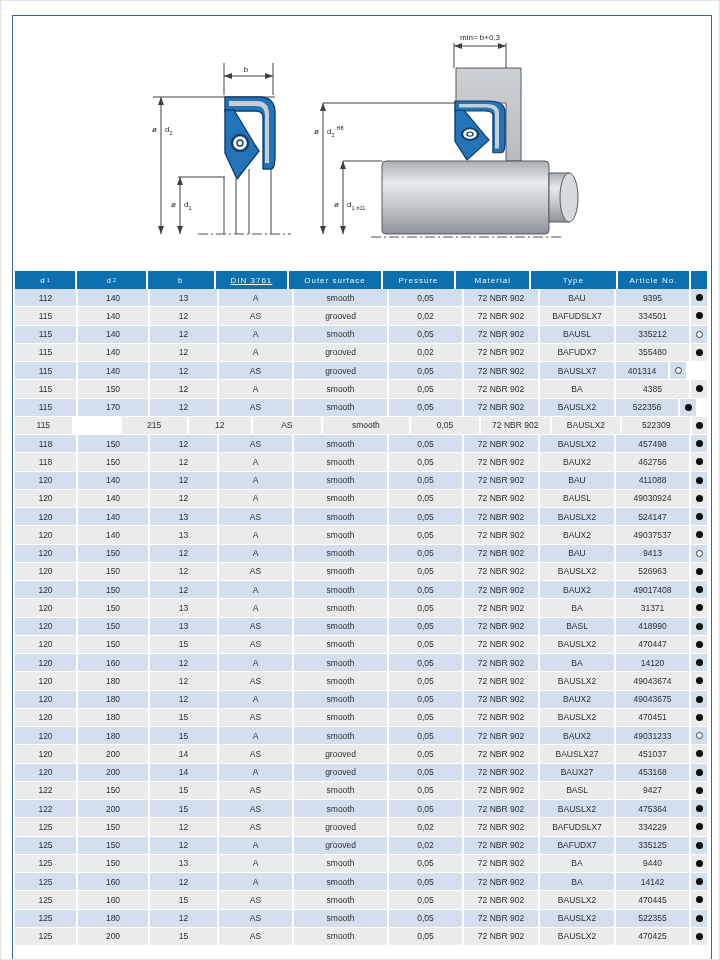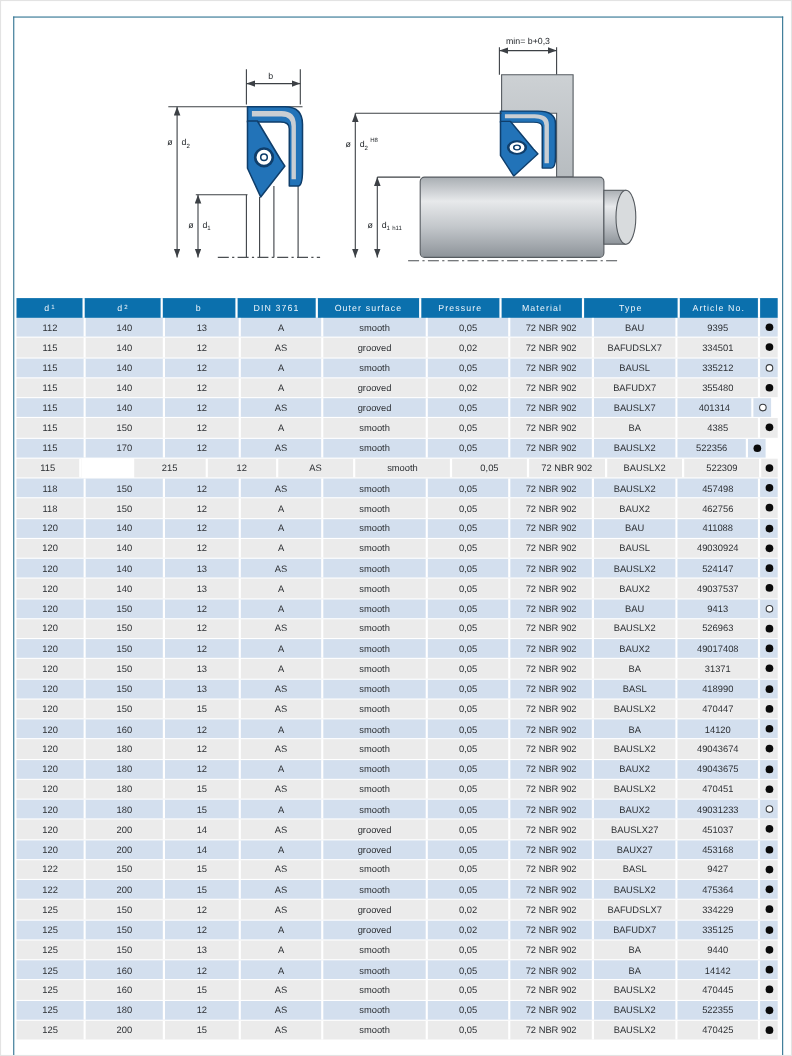--- a/index.html
+++ b/index.html
@@ -157,21 +157,21 @@
         <span>d</span>
         <sub>1</sub>
       </div>
       <div class="hcell" style="width: 72px;">
         <span>d</span>
         <sub>2</sub>
       </div>
       <div class="hcell" style="width: 69px;">
         <span>b</span>
       </div>
-      <div class="hcell" style="width: 75px;">
+      <div class="hcell" style="width: 75px; text-decoration: underline;">
         <span>DIN 3761</span>
       </div>
       <div class="hcell" style="width: 95px;">
         <span>Outer surface</span>
       </div>
       <div class="hcell" style="width: 75px;">
         <span>Pressure</span>
       </div>
       <div class="hcell" style="width: 76px;">
         <span>Material</span>
@@ -245,21 +245,21 @@
       </div>
       <div class="trow odd">
         <div class="tcell" style="width: 63px;">115</div>
         <div class="tcell" style="width: 72px;">140</div>
         <div class="tcell" style="width: 69px;">12</div>
         <div class="tcell" style="width: 75px;">AS</div>
         <div class="tcell" style="width: 95px;">grooved</div>
         <div class="tcell" style="width: 75px;">0,05</div>
         <div class="tcell" style="width: 76px;">72 NBR 902</div>
         <div class="tcell" style="width: 76px;">BAUSLX7</div>
-        <div class="tcell" style="width: 69px;">401314</div>
+        <div class="tcell" style="width: 54px;">401314</div>
         <div class="tcell" style="width: 16px;">
           <span class="dot open"></span>
         </div>
       </div>
       <div class="trow even">
         <div class="tcell" style="width: 63px;">115</div>
         <div class="tcell" style="width: 72px;">150</div>
         <div class="tcell" style="width: 69px;">12</div>
         <div class="tcell" style="width: 75px;">A</div>
         <div class="tcell" style="width: 95px;">smooth</div>

